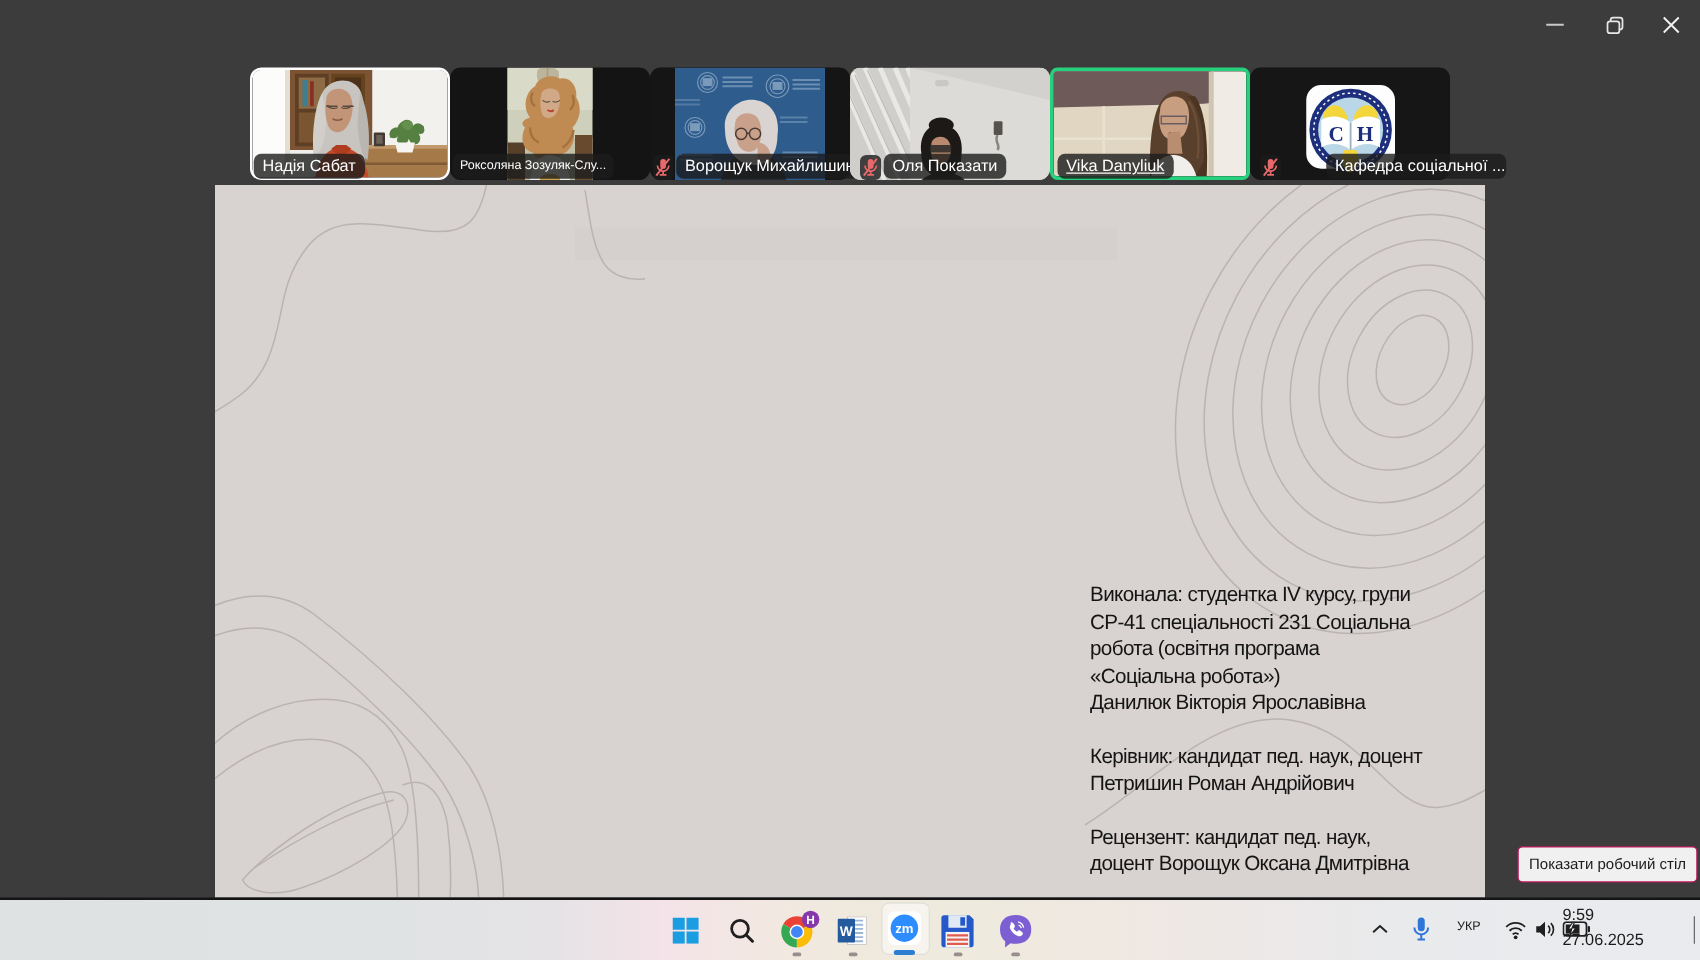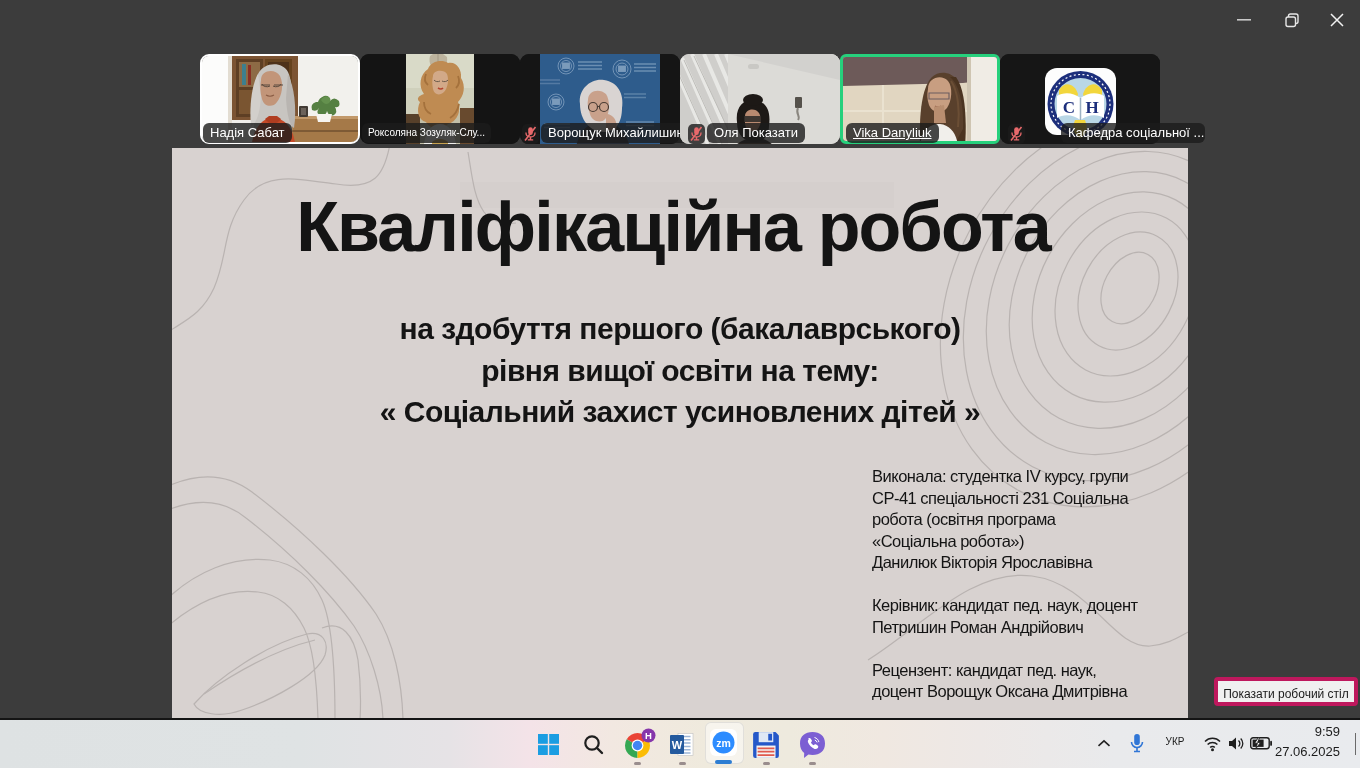--- a/index.html
+++ b/index.html
@@ -256,26 +256,20 @@
 
       <path d="M-4,338 C28,324 56,326 80,344 C130,382 178,428 204,466 C222,494 230,534 231,572"></path>
       <path d="M-4,362 C26,350 52,352 74,370 C118,404 158,444 182,478 C198,502 210,540 211,572"></path>
       <path d="M-4,450 C24,424 60,408 98,412 C122,415 140,430 150,452 C160,474 163,520 163,572"></path>
       <path d="M-4,478 C22,456 52,440 86,444 C106,446 122,460 132,480 C141,498 145,536 146,572"></path>
       <path d="M150,480 C170,472 182,488 186,512 C189,536 189,554 188,572"></path>
       <path d="M22,556 C45,530 95,496 135,486 C151,483 157,494 153,507 C145,528 100,552 70,562 C48,570 27,566 22,556 Z"></path>
       <path d="M32,546 C70,520 110,500 143,492"></path>
     </g>
   </svg>
-  <div class="t1" id="ttl" style="top:43px;margin-left:-7px;font-size:70px;line-height:72px;letter-spacing:-1.8px;">Кваліфікаційна робота</div>
-  <div class="t1" id="sub" style="top:160px;font-size:30px;line-height:41.5px;letter-spacing:-0.5px;">
-    на здобуття&nbsp;першого (бакалаврського)<br>
-    рівня вищої освіти на тему:<br>
-    « Соціальний захист&nbsp;усиновлених дітей »
-  </div>
   <div class="abs" id="cred" style="left:700px;top:318px;color:#141414;font-weight:normal;
        font-size:16.5px;line-height:21.5px;letter-spacing:-0.5px;white-space:nowrap;">
     Виконала: студентка IV курсу, групи<br>
     СР-41 спеціальності 231 Соціальна<br>
     робота (освітня&nbsp;програма<br>
     «Соціальна робота»)<br>
     Данилюк Вікторія Ярославівна<br>
     <br>
     Керівник: кандидат пед. наук, доцент<br>
     Петришин Роман Андрійович<br>
@@ -379,18 +373,18 @@
       <path d="M10.5 5.5 a4 4 0 0 1 0 6"></path>
       <path d="M12.7 3.5 a7 7 0 0 1 0 10"></path>
     </g>
   </svg>
   <svg class="abs" style="left:1250px;top:737px" width="22" height="13" viewBox="0 0 22 13">
     <rect x=".7" y=".7" width="18.5" height="11" rx="2.4" fill="none" stroke="#1f1f1f" stroke-width="1.4"></rect>
     <rect x="20.2" y="3.8" width="1.8" height="5" rx="0.9" fill="#1f1f1f"></rect>
     <rect x="2.6" y="2.6" width="11" height="7.3" fill="#1f1f1f"></rect>
     <path d="M8.2 0.8 L4.6 6.2 h2.8 L5.8 11.8 L10.6 5.4 h-3 L9.6 0.8 Z" fill="#fff" stroke="#1f1f1f" stroke-width=".9"></path>
   </svg>
-  <div class="abs" style="right:20px;top:722px;width:90px;text-align:right;font-size:13px;color:#1b1b1b;line-height:20px;">9:59<br>27.06.2025</div>
+  <div class="abs" style="right:20px;top:722px;width:90px;text-align:left;font-size:13px;color:#1b1b1b;line-height:20px;">9:59<br>27.06.2025</div>
   <div class="abs" style="left:1355px;top:733px;width:1px;height:22px;background:#6a6a6a"></div>
 
 <div class="abs" style="left:1214px;top:677px;width:144px;height:29px;background:#f0f0f0;
-     border:4px solid #be185d;border-radius:4px;box-sizing:border-box;color:#1b1b1b;
+     border:1px solid #be185d;border-radius:4px;box-sizing:border-box;color:#1b1b1b;
      font-size:12px;line-height:27px;text-align:center;">Показати робочий стіл</div>
 
 </body></html>

